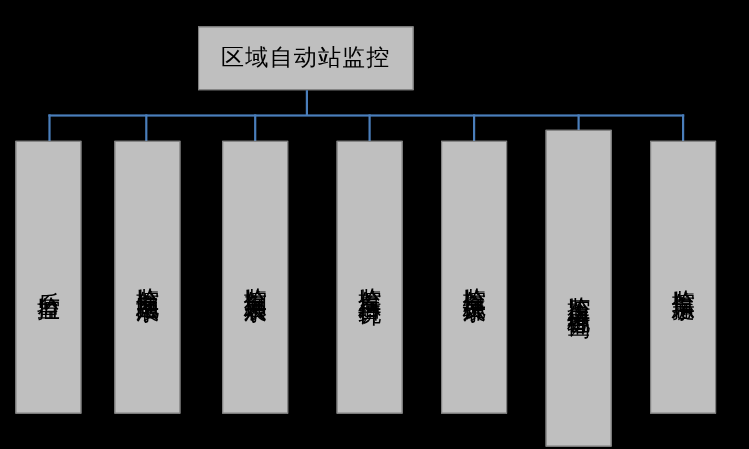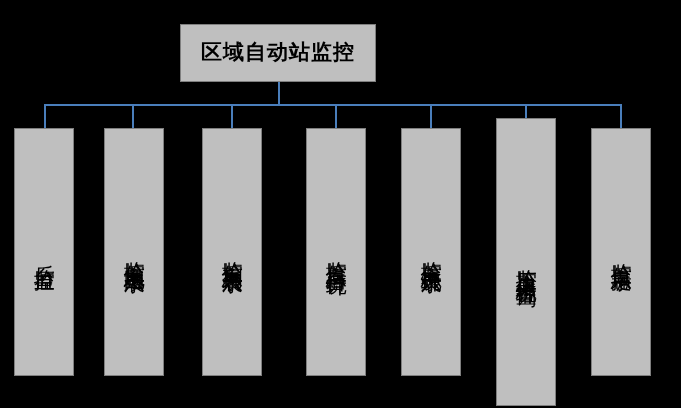--- a/index.html
+++ b/index.html
@@ -26,21 +26,21 @@
     color: #000000;
     display: flex;
     align-items: center;
     justify-content: center;
     text-align: center;
   }
   .node.root {
     font-size: 21px;
     letter-spacing: 1px;
     line-height: 1.1;
-    font-weight: 700;
+    font-weight: 400;
   }
   .node.leaf {
     writing-mode: vertical-rl;
     text-orientation: upright;
     font-size: 21px;
     line-height: 1.25;
     letter-spacing: 2px;
     padding: 2px 0;
   }
   .node.leaf .vlabel {

